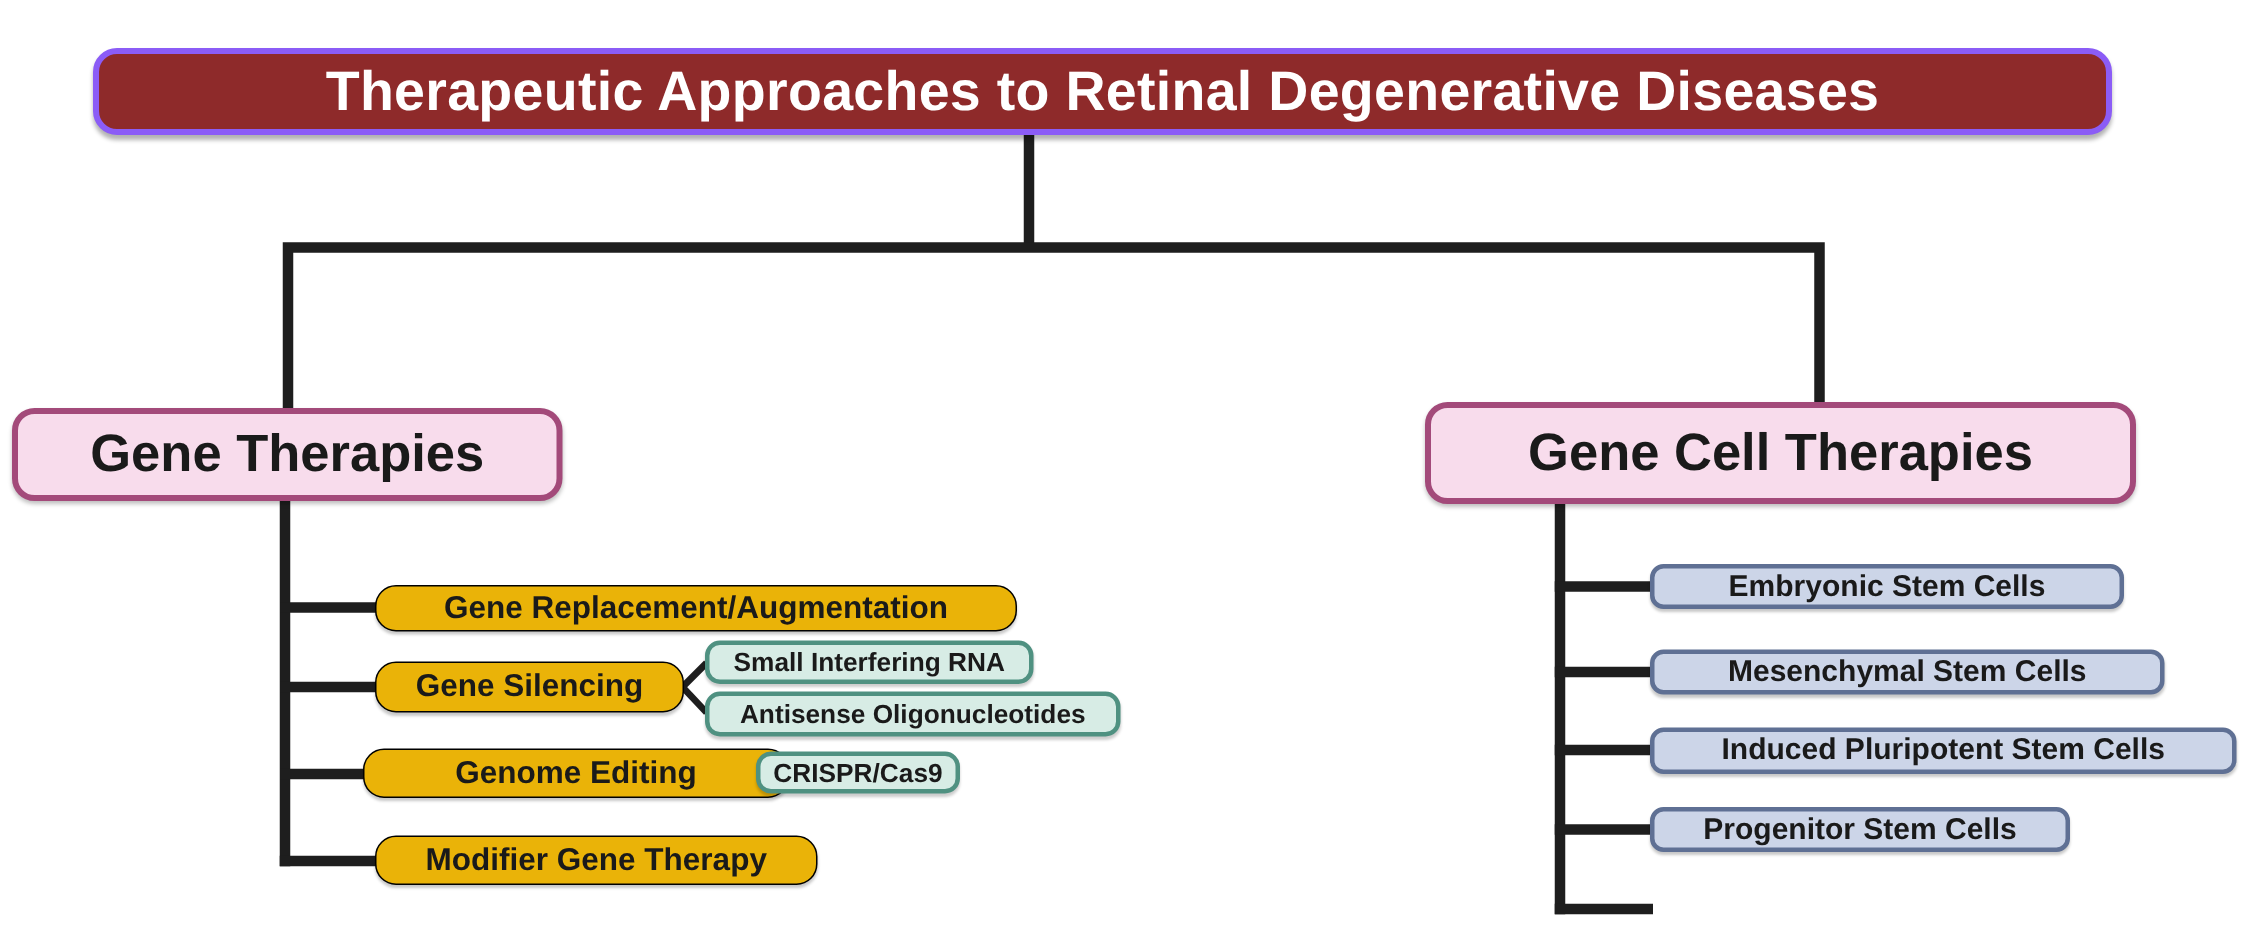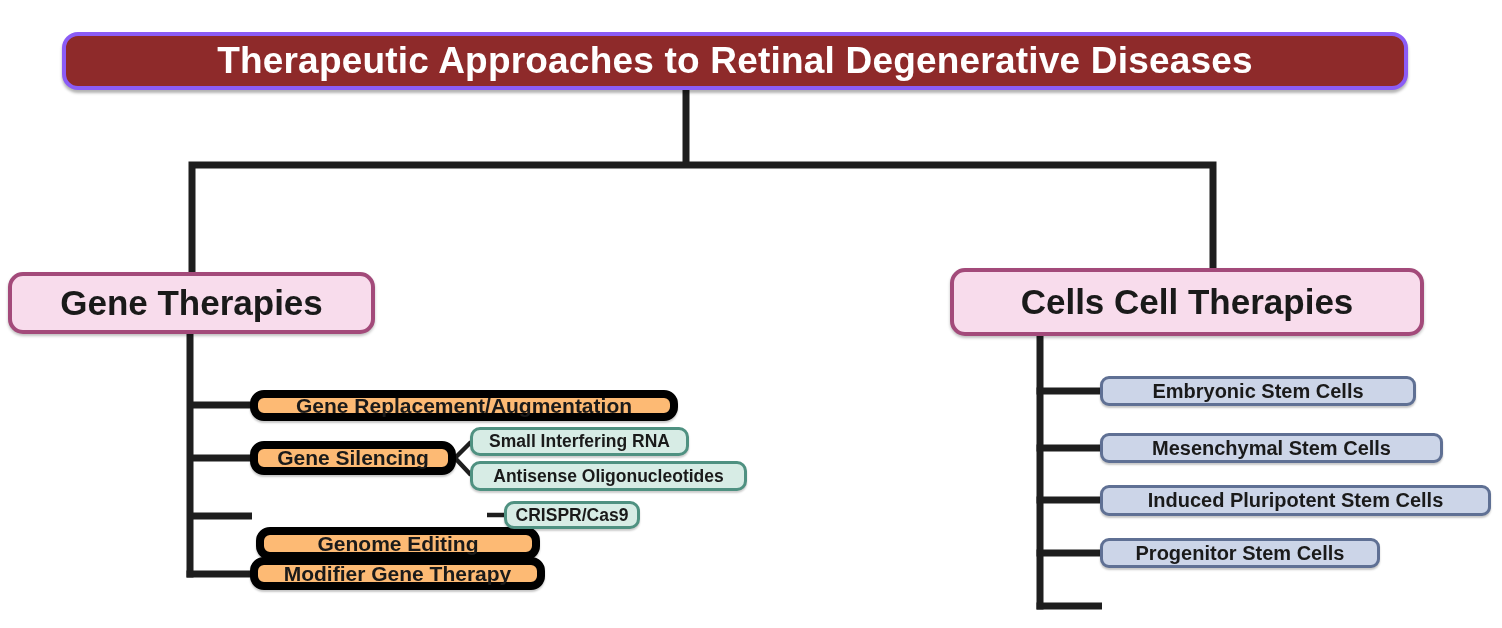--- a/index.html
+++ b/index.html
@@ -46,29 +46,29 @@
   .category-box {
     background: #f8dcec;
     border: 4px solid #a34a7a;
     border-radius: 15px;
     font-size: 35px;
     box-shadow: 0 2px 3px rgba(0,0,0,0.25);
   }
   .cat-gene { left: 8px;   top: 272px; width: 367px; height: 62px; }
   .cat-stem { left: 950px; top: 268px; width: 474px; height: 68px; }
   .gene-item {
-    background: #fdba74;
-    border: 8px solid #000000;
+    background: #eab308;
+    border: 1px solid #000000;
     border-radius: 14px;
     font-size: 21px;
     box-shadow: 0 2px 2px rgba(0,0,0,0.22);
   }
   .gi-replacement { left: 250px; top: 390px; width: 428px; height: 31px; }
   .gi-silencing   { left: 250px; top: 441px; width: 206px; height: 34px; }
-  .gi-editing     { left: 256px; top: 499px; width: 284px; height: 33px; margin-top: 28px; }
+  .gi-editing     { left: 242px; top: 499px; width: 284px; height: 33px; }
   .gi-modifier    { left: 250px; top: 557px; width: 295px; height: 33px; }
   .technique-item {
     background: #d7ece5;
     border: 3px solid #4f9181;
     border-radius: 10px;
     font-size: 17.5px;
     box-shadow: 0 2px 2px rgba(0,0,0,0.20);
   }
   .ti-sirna     { left: 470px; top: 427px; width: 219px; height: 29px; }
   .ti-antisense { left: 470px; top: 461px; width: 277px; height: 30px; }
@@ -109,21 +109,21 @@
       <path d="M455 458 L471 442"></path>
       <path d="M455 458 L471 475"></path>
       <path d="M487 515 L506 515"></path>
     </g>
   </svg>
 
   <div class="box title-box">Therapeutic Approaches to Retinal Degenerative Diseases</div>
 
   <div class="box category-box cat-gene">Gene Therapies</div>
 
-  <div class="box category-box cat-stem">Cells Cell Therapies</div>
+  <div class="box category-box cat-stem">Gene Cell Therapies</div>
 
   <div class="box gene-item gi-replacement">Gene Replacement/Augmentation</div>
 
   <div class="box gene-item gi-silencing">Gene Silencing</div>
 
   <div class="box technique-item ti-antisense">Antisense Oligonucleotides</div>
 
   <div class="box technique-item ti-sirna">Small Interfering RNA</div>
 
   <div class="box gene-item gi-editing">Genome Editing</div>

